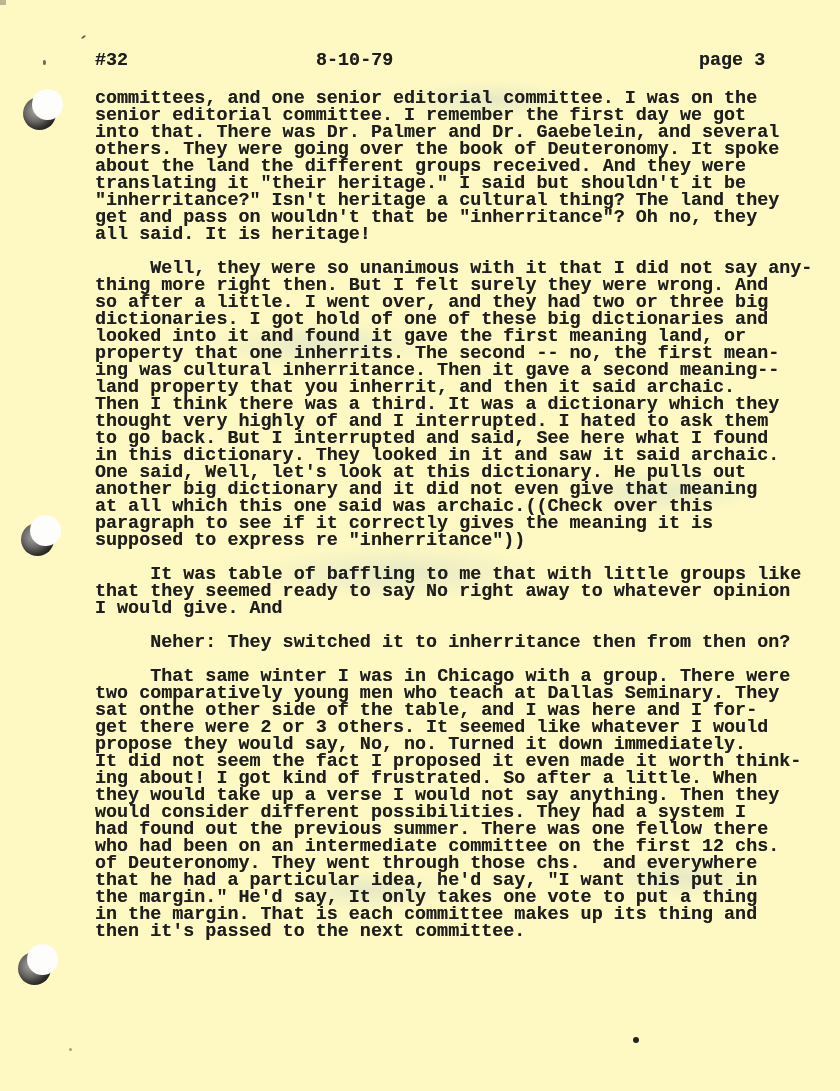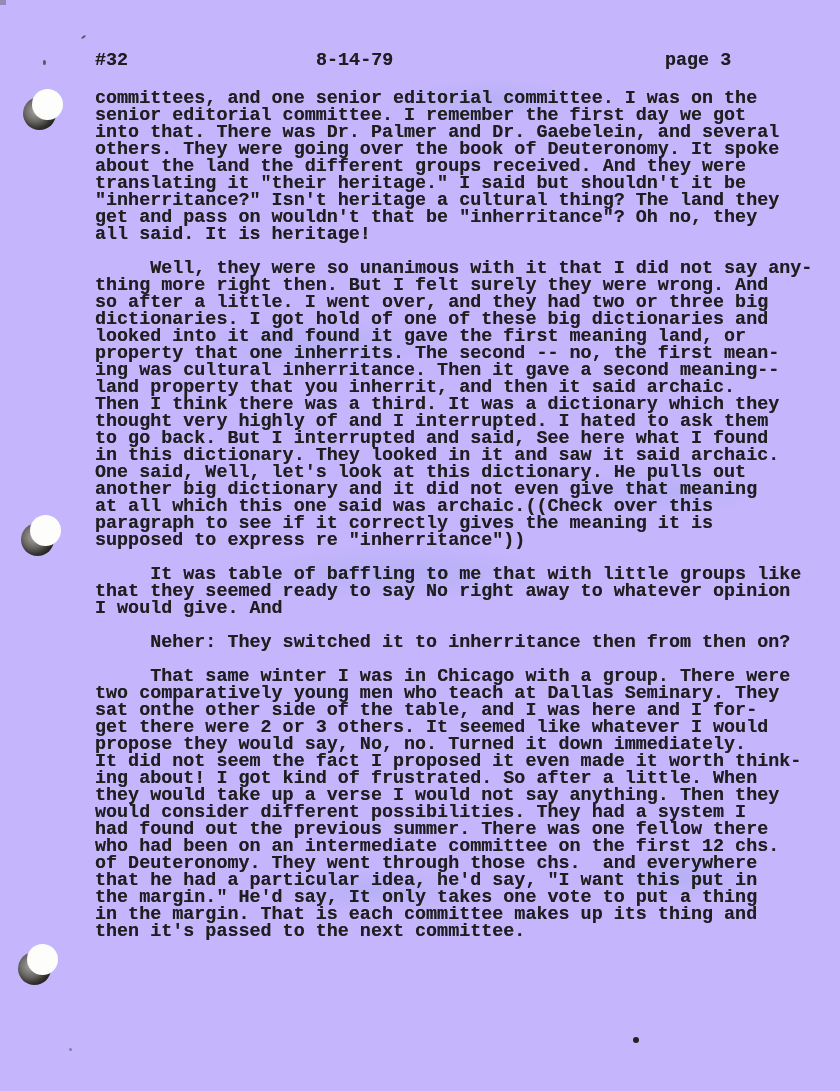--- a/index.html
+++ b/index.html
@@ -4,41 +4,41 @@
 <style>
   html, body { margin: 0; padding: 0; }
   body {
     width: 840px; height: 1091px;
     background: #ffffff;
     font-family: "Liberation Mono", "DejaVu Sans Mono", monospace;
   }
   .page {
     position: relative;
     width: 840px; height: 1091px;
-    background: #c4b5fd;
+    background: #fef9c3;
     overflow: hidden;
     color: #1e1e1e;
   }
   
   .typed {
     font-family: "Liberation Mono", "DejaVu Sans Mono", monospace;
     font-size: 18.4px;
     font-weight: bold;
     line-height: 17px;
     color: #1e1e1e;
     letter-spacing: 0;
     text-shadow: 0 0 0.5px rgba(20,20,20,0.55);
   }
   .header-row {
     position: absolute;
     top: 52px; left: 0; width: 840px; height: 18px;
   }
   .doc-number { position: absolute; left: 95px; top: 0; }
   .doc-date   { position: absolute; left: 316px; top: 0; }
-  .page-label { position: absolute; left: 665px; top: 0; }
+  .page-label { position: absolute; left: 699px; top: 0; }
   .body-text {
     position: absolute;
     top: 90px; left: 95px; width: 740px;
   }
   .para {
     white-space: pre-wrap;
     margin: 0 0 17px 0;
   }
   
   .hole {
@@ -96,21 +96,21 @@
   <div class="hole hole-3"></div>
 
   <div class="speck speck-slash"></div>
   <div class="speck speck-comma"></div>
   <div class="speck speck-dot"></div>
   <div class="speck speck-faint"></div>
   <div class="speck speck-corner"></div>
 
   <div class="header-row typed">
     <span class="doc-number">#32</span>
-    <span class="doc-date">8-14-79</span>
+    <span class="doc-date">8-10-79</span>
     <span class="page-label">page 3</span>
   </div>
 
   <div class="body-text typed">
     <div class="para">committees, and one senior editorial committee. I was on the
 senior editorial committee. I remember the first day we got
 into that. There was Dr. Palmer and Dr. Gaebelein, and several
 others. They were going over the book of Deuteronomy. It spoke
 about the land the different groups received. And they were
 translating it "their heritage." I said but shouldn't it be

